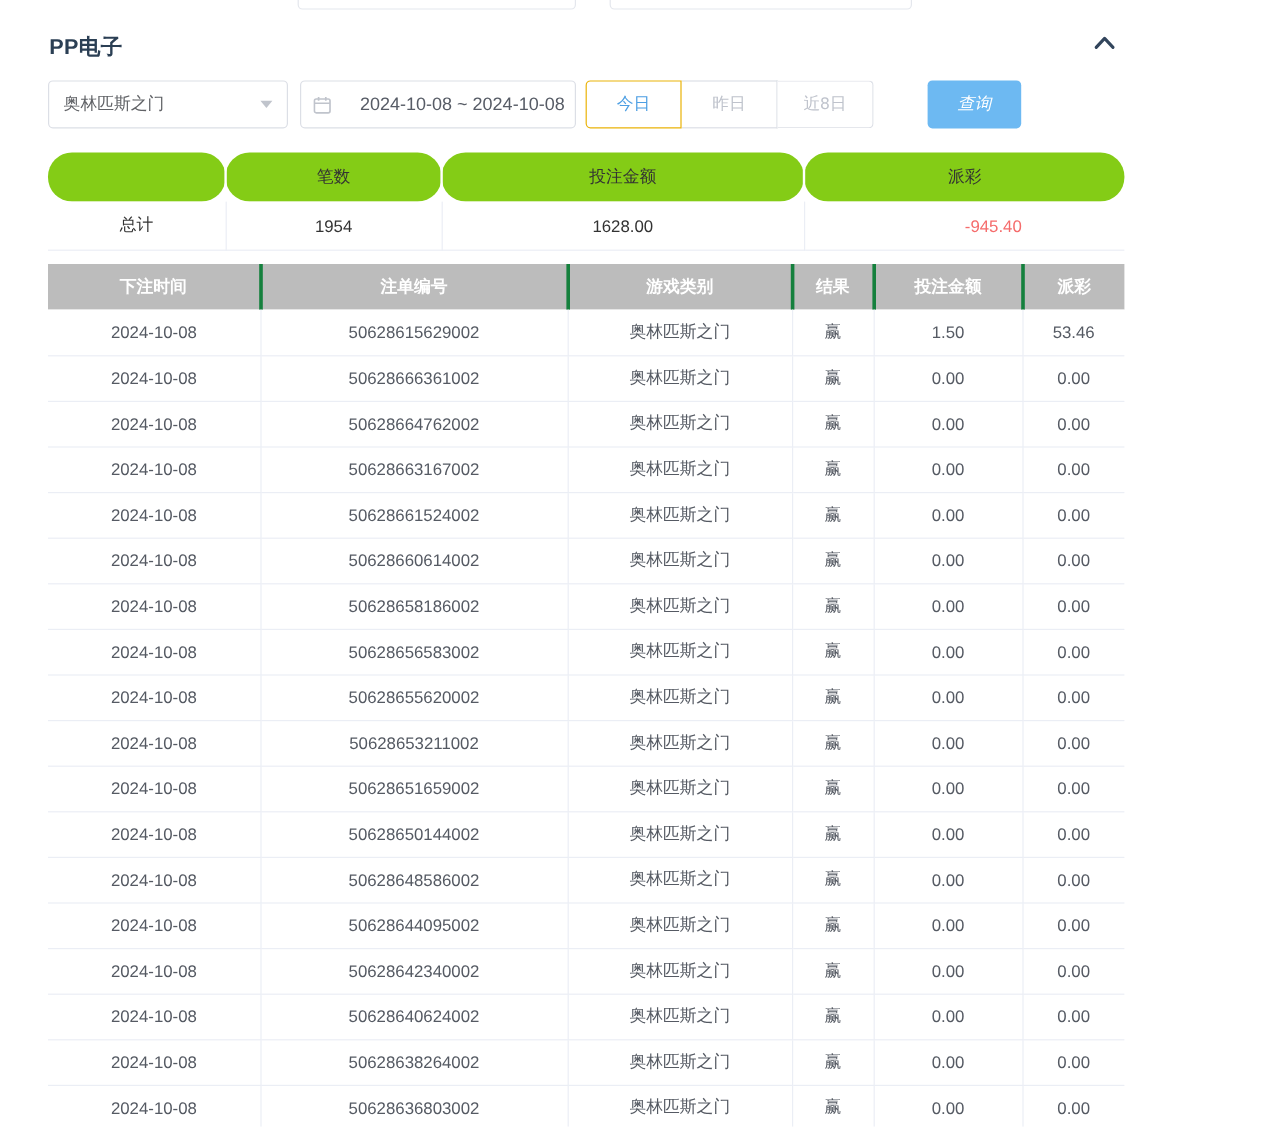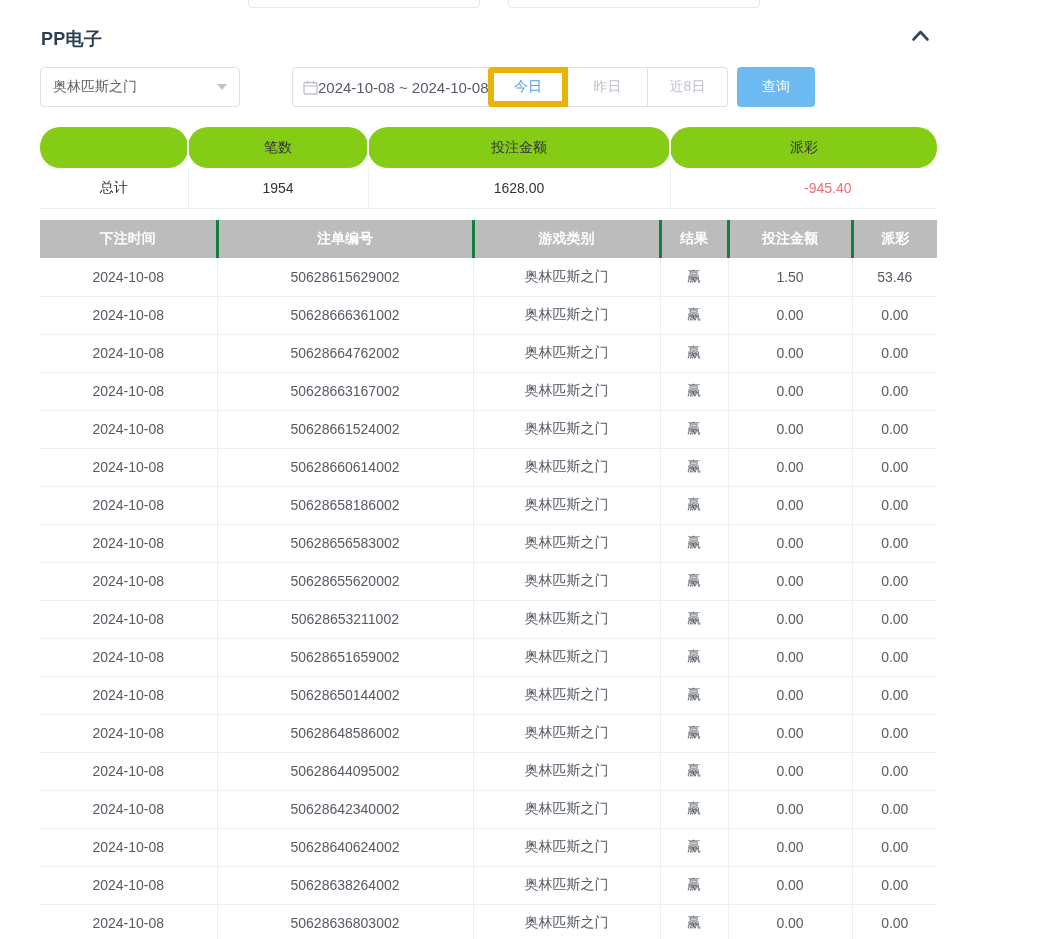--- a/index.html
+++ b/index.html
@@ -13,29 +13,29 @@
   .top-partial.p2 { left:508px; width:252px; }
 
   
   .section-title { position:absolute; left:41px; top:27px; font-size:18px; font-weight:700; color:#2b3f54; letter-spacing:.3px; }
   .collapse-btn { position:absolute; left:905px; top:24px; width:30px; height:26px; background:none; border:none; cursor:pointer; display:flex; align-items:center; justify-content:center; }
 
   
   .select-box { position:absolute; left:40px; top:67px; width:200px; height:40px; border:1px solid #dcdfe6; border-radius:4px; background:#fff; display:flex; align-items:center; padding:0 12px; color:#606266; font-size:14px; cursor:pointer; }
   .caret-down { width:0; height:0; margin-left:auto; border-left:5px solid transparent; border-right:5px solid transparent; border-top:6px solid #c0c4cc; }
 
-  .date-box { position:absolute; left:250px; top:67px; width:230px; height:40px; border:1px solid #dcdfe6; border-radius:4px; background:#fff; display:flex; align-items:center; gap:0; padding:0 10px; color:#575c66; font-size:15px; cursor:pointer; white-space:nowrap;margin-left:42px; }
+  .date-box { position:absolute; left:250px; top:67px; width:230px; height:40px; border:1px solid #dcdfe6; border-radius:4px; background:#fff; display:flex; align-items:center; gap:24px; padding:0 10px; color:#575c66; font-size:15px; cursor:pointer; white-space:nowrap; }
 
   .btn-group { position:absolute; left:488px; top:67px; height:40px; display:flex; }
   .btn-group button { width:80px; height:40px; background:#fff; border:1px solid #dcdfe6; border-left:none; color:#bfc3cc; font-size:14px; cursor:pointer; font-family:inherit; }
   .btn-group button:first-child { border-left:1px solid #dcdfe6; border-radius:4px 0 0 4px; }
   .btn-group button:last-child { border-radius:0 4px 4px 0; }
-  .btn-group button.active { border:6px solid #eab308; color:#4d9fe3; position:relative; z-index:1; }
-
-  .query-btn { position:absolute; left:737px; top:67px; width:78px; height:40px; background:#6db9f2; color:#fff; border:none; border-radius:4px; font-size:14px; cursor:pointer; font-family:inherit; }
+  .btn-group button.active { border:1px solid #eab308; color:#4d9fe3; position:relative; z-index:1; }
+
+  .query-btn { position:absolute; left:773px; top:67px; width:78px; height:40px; background:#6db9f2; color:#fff; border:none; border-radius:4px; font-size:14px; cursor:pointer; font-family:inherit;font-style:italic; }
 
   
   table { border-collapse:collapse; table-layout:fixed; }
   .summary-table { position:absolute; left:40px; top:127px; width:897px; font-size:14px; }
   .summary-table th { height:41px; background:#84cc16; font-weight:400; color:#333; text-align:center; border-right:2px solid #fff;border-radius:20px; }
   .summary-table th:last-child { border-right:none; }
   .summary-table td { height:40px; background:#fff; color:#333; text-align:center; border-right:1px solid #ebeef5; border-bottom:1px solid #ebeef5; }
   .summary-table td:last-child { border-right:none; }
   .summary-table td.neg { color:#f56c6c;padding-left:48px; }
 

